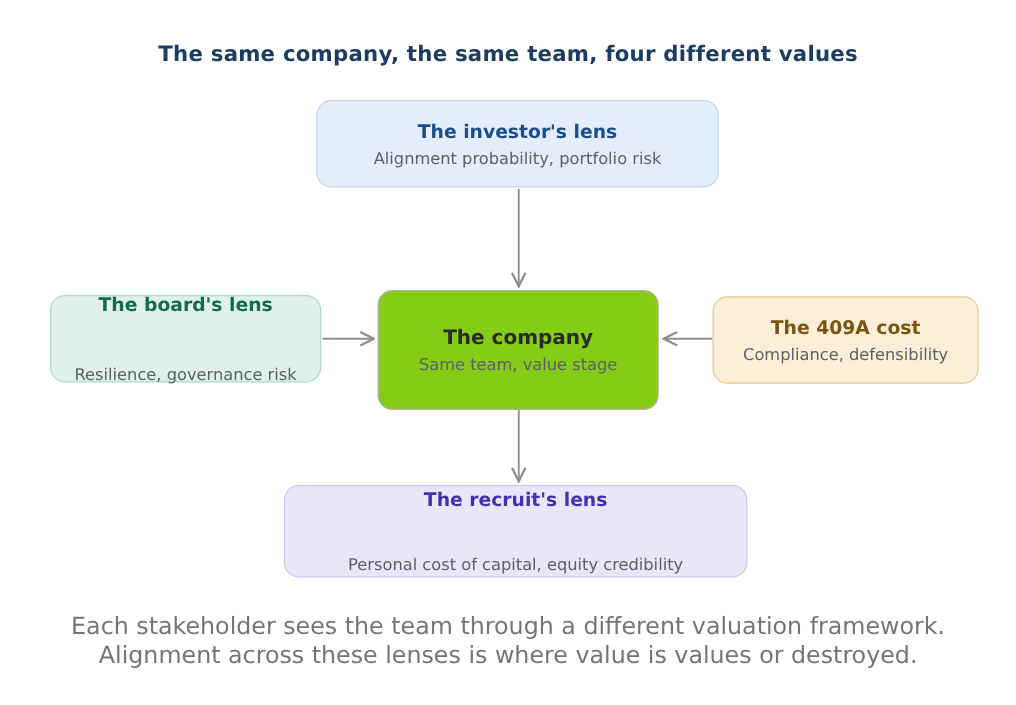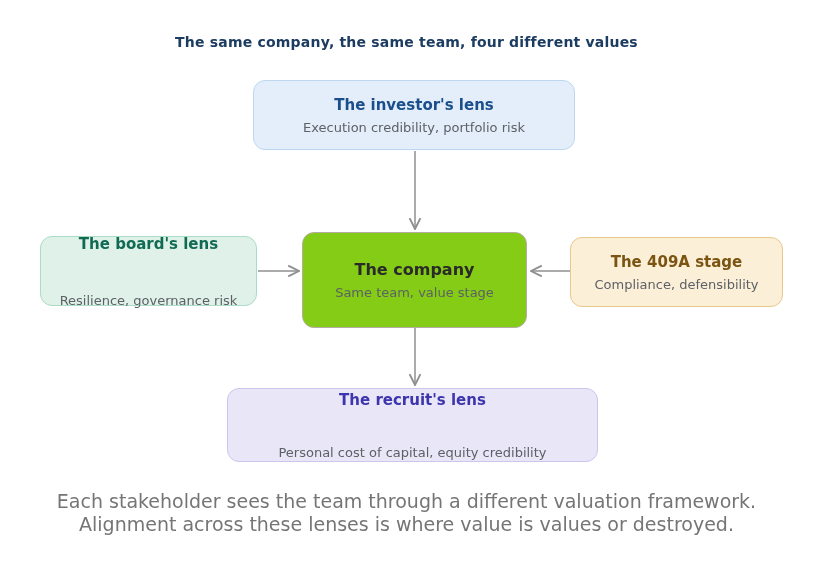--- a/index.html
+++ b/index.html
@@ -10,21 +10,21 @@
     height: 564px;
     background: #ffffff;
     overflow: hidden;
   }
   .title {
     position: absolute;
     top: 34px;
     left: 0;
     width: 100%;
     text-align: center;
-    font-size: 14px;
+    font-size: 17px;
     font-weight: bold;
     color: #1c3c61;
     letter-spacing: 0.2px;
   }
   .edges {
     position: absolute;
     top: 0; left: 0;
     width: 813px; height: 564px;
     pointer-events: none;
   }
@@ -96,35 +96,35 @@
       </marker>
     </defs>
     <line x1="415" y1="151" x2="415" y2="229" stroke="#8f8f8f" stroke-width="1.5" marker-end="url(#arrowhead)"></line>
     <line x1="258" y1="271" x2="299" y2="271" stroke="#8f8f8f" stroke-width="1.5" marker-end="url(#arrowhead)"></line>
     <line x1="570" y1="271" x2="531" y2="271" stroke="#8f8f8f" stroke-width="1.5" marker-end="url(#arrowhead)"></line>
     <line x1="415" y1="309" x2="415" y2="385" stroke="#8f8f8f" stroke-width="1.5" marker-end="url(#arrowhead)"></line>
   </svg>
 
   <div class="node node-investor">
     <div class="label">The investor's lens</div>
-    <div class="sub">Execution credibility, portfolio risk</div>
+    <div class="sub">Alignment probability, portfolio risk</div>
   </div>
 
   <div class="node node-board">
     <div class="label">The board's lens</div>
     <div class="sub">Resilience, governance risk</div>
   </div>
 
   <div class="node node-company">
     <div class="label">The company</div>
     <div class="sub">Same team, value stage</div>
   </div>
 
   <div class="node node-409a">
-    <div class="label">The 409A stage</div>
+    <div class="label">The 409A cost</div>
     <div class="sub">Compliance, defensibility</div>
   </div>
 
   <div class="node node-recruit">
     <div class="label">The recruit's lens</div>
     <div class="sub">Personal cost of capital, equity credibility</div>
   </div>
 
   <div class="footer">
     <div>Each stakeholder sees the team through a different valuation framework.</div>

